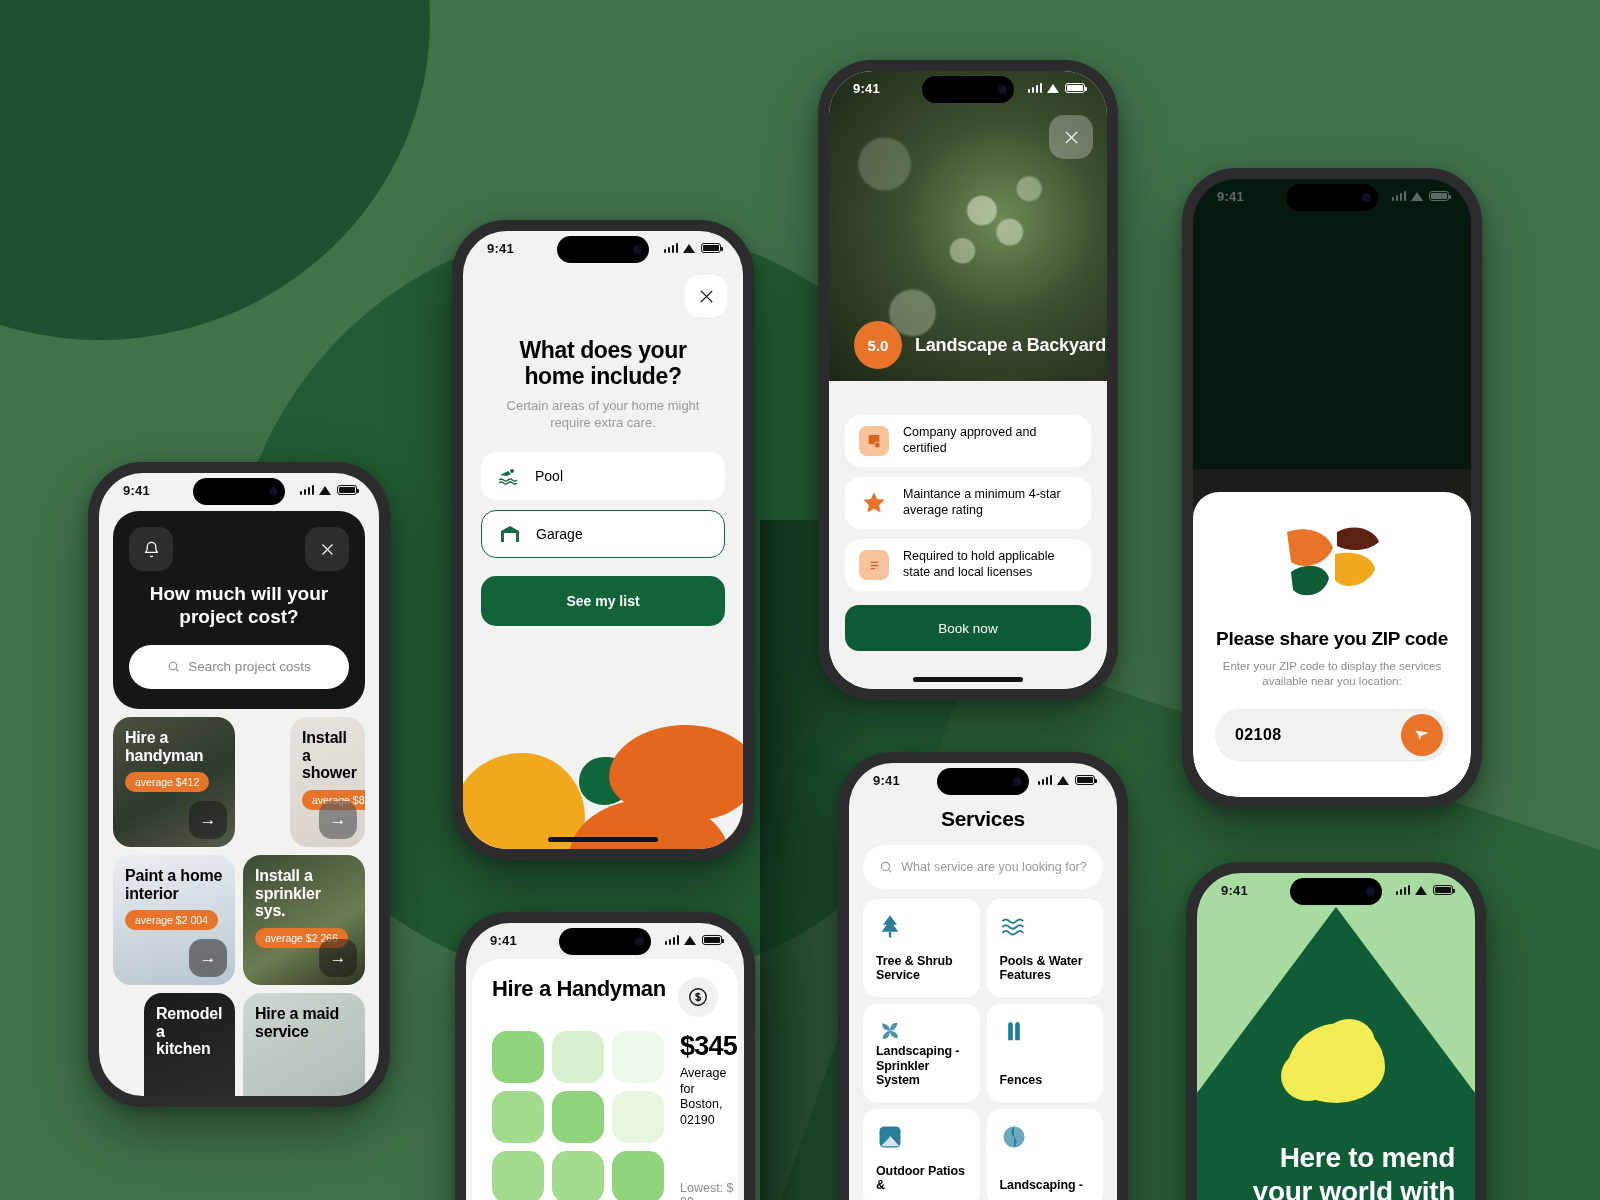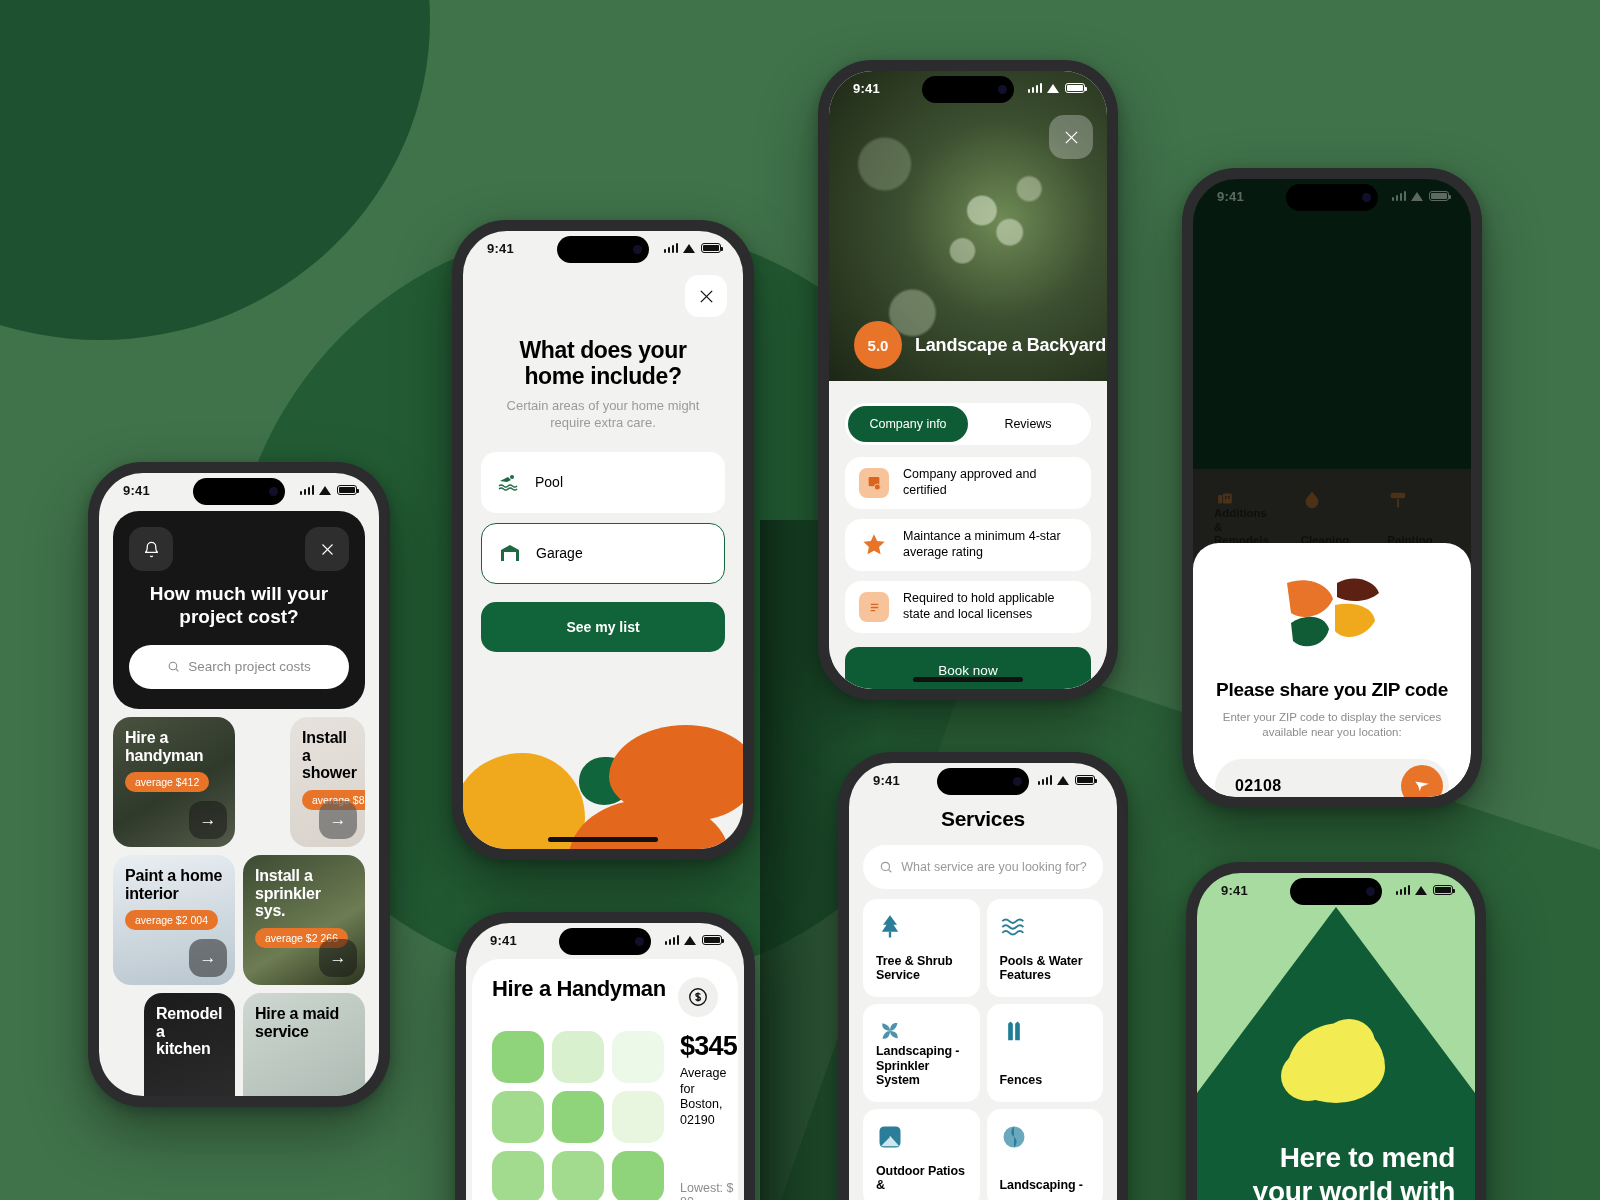--- a/index.html
+++ b/index.html
@@ -115,21 +115,21 @@
   
   #phone2 { left: 452px; top: 220px; width: 302px; height: 640px; }
   .p2-close {
     position:absolute;right:16px;top:44px;width:42px;height:42px;border-radius:14px;
     background:#fff;display:flex;align-items:center;justify-content:center;z-index:20;
   }
   .p2-h { text-align:center;font-size:23px;font-weight:bold;line-height:1.13;margin:76px 30px 0;letter-spacing:-.4px;}
   .p2-sub { text-align:center;font-size:13px;color:#9b9b9b;line-height:1.3;margin:9px 34px 0;}
   .p2-list { margin:20px 18px 0;display:flex;flex-direction:column;gap:10px;}
   .p2-item {
-    height:61px;border-radius:15px;background:#fff;display:flex;align-items:center;
+    height:48px;border-radius:15px;background:#fff;display:flex;align-items:center;
     padding:0 16px;gap:14px;font-size:14px;
   }
   .p2-item.sel { border:1.3px solid #16643c; }
   .p2-btn {
     margin:18px 18px 0;height:50px;border-radius:15px;background:#116339;color:#fff;
     display:flex;align-items:center;justify-content:center;font-size:14px;font-weight:bold;
   }
   .blob { position:absolute; }
   .b-yellow { left:-8px;bottom:-20px;width:130px;height:116px;background:#f0a91c;border-radius:52% 48% 46% 54%/50% 56% 44% 50%;}
   .b-green  { left:116px;bottom:44px;width:52px;height:48px;background:#11653c;border-radius:50% 46% 54% 50%/52% 50% 50% 48%;}
@@ -194,21 +194,21 @@
   .p6-q{display:flex;align-items:center;justify-content:center;gap:8px;color:#4f6a59;
     font-size:21px;font-weight:bold;margin-top:4px;letter-spacing:-.4px;}
   .p6-pin{width:17px;height:17px;border-radius:50%;border:1.6px solid #4f6a59;display:flex;align-items:center;justify-content:center;}
   .p6-pin i{width:5px;height:5px;border-radius:50%;background:#4f6a59;display:block;}
   .p6-search{margin:16px 18px 0;height:48px;border-radius:26px;background:#1a3a28;
     display:flex;align-items:center;justify-content:center;gap:9px;color:#4f6a59;font-size:12.5px;}
   .p6-cats{position:absolute;top:300px;left:0;right:0;display:grid;grid-template-columns:repeat(3,1fr);gap:6px;padding:0 12px;}
   .p6-cat{background:#35352f;border-radius:12px;height:78px;padding:10px 9px;display:flex;flex-direction:column;justify-content:space-between;}
   .p6-catlabel{font-size:11.5px;font-weight:bold;color:#1b1b16;line-height:1.15;}
   .p6-dim{position:absolute;inset:0;background:rgba(0,0,0,.45);}
-  .p6-sheet{position:absolute;left:0;right:0;bottom:0;height:254px;background:#fff;border-radius:26px 26px 44px 44px;padding:26px 22px 4px;}
+  .p6-sheet{position:absolute;left:0;right:0;bottom:0;height:305px;background:#fff;border-radius:26px 26px 44px 44px;padding:26px 22px 4px;}
   .p6-logo{display:flex;justify-content:center;margin-bottom:14px;}
   .p6-sh{text-align:center;font-size:19px;font-weight:bold;line-height:1.15;letter-spacing:-.3px;}
   .p6-ss{text-align:center;font-size:11.5px;color:#8c8c8c;line-height:1.35;margin-top:9px;}
   .p6-input{margin-top:18px;height:54px;border-radius:27px;background:#f1f1ef;display:flex;align-items:center;
     padding:0 6px 0 20px;justify-content:space-between;}
   .p6-zip{font-size:16px;font-weight:bold;letter-spacing:.4px;}
   .p6-go{width:42px;height:42px;border-radius:50%;background:#e8742a;display:flex;align-items:center;justify-content:center;}
 
   
   #phone7 { left: 1186px; top: 862px; width: 300px; height: 640px; }
@@ -406,24 +406,20 @@
           <line x1="20" y1="4" x2="4" y2="20"></line>
         </svg>
     </div>
 
     <div class="p3-titlerow">
       <div class="p3-rating">5.0</div>
       <div class="p3-title">Landscape a Backyard</div>
     </div>
 
     <div class="p3-body">
-      <div class="p3-tabs">
-        <div class="p3-tab active">Company info</div>
-        <div class="p3-tab">Reviews</div>
-      </div>
       <div class="p3-info">
         <div class="p3-infoitem">
           <div class="p3-ico">
             <svg width="16" height="16" viewBox="0 0 24 24" fill="currentColor">
                 <rect x="4" y="3" width="16" height="14" rx="2"></rect>
                 <circle cx="17" cy="18" r="4.5" fill="currentColor" stroke="#f6c39b" stroke-width="1.4"></circle>
               </svg>
           </div>
           <div class="p3-infotext">Company approved and certified</div>
         </div>

